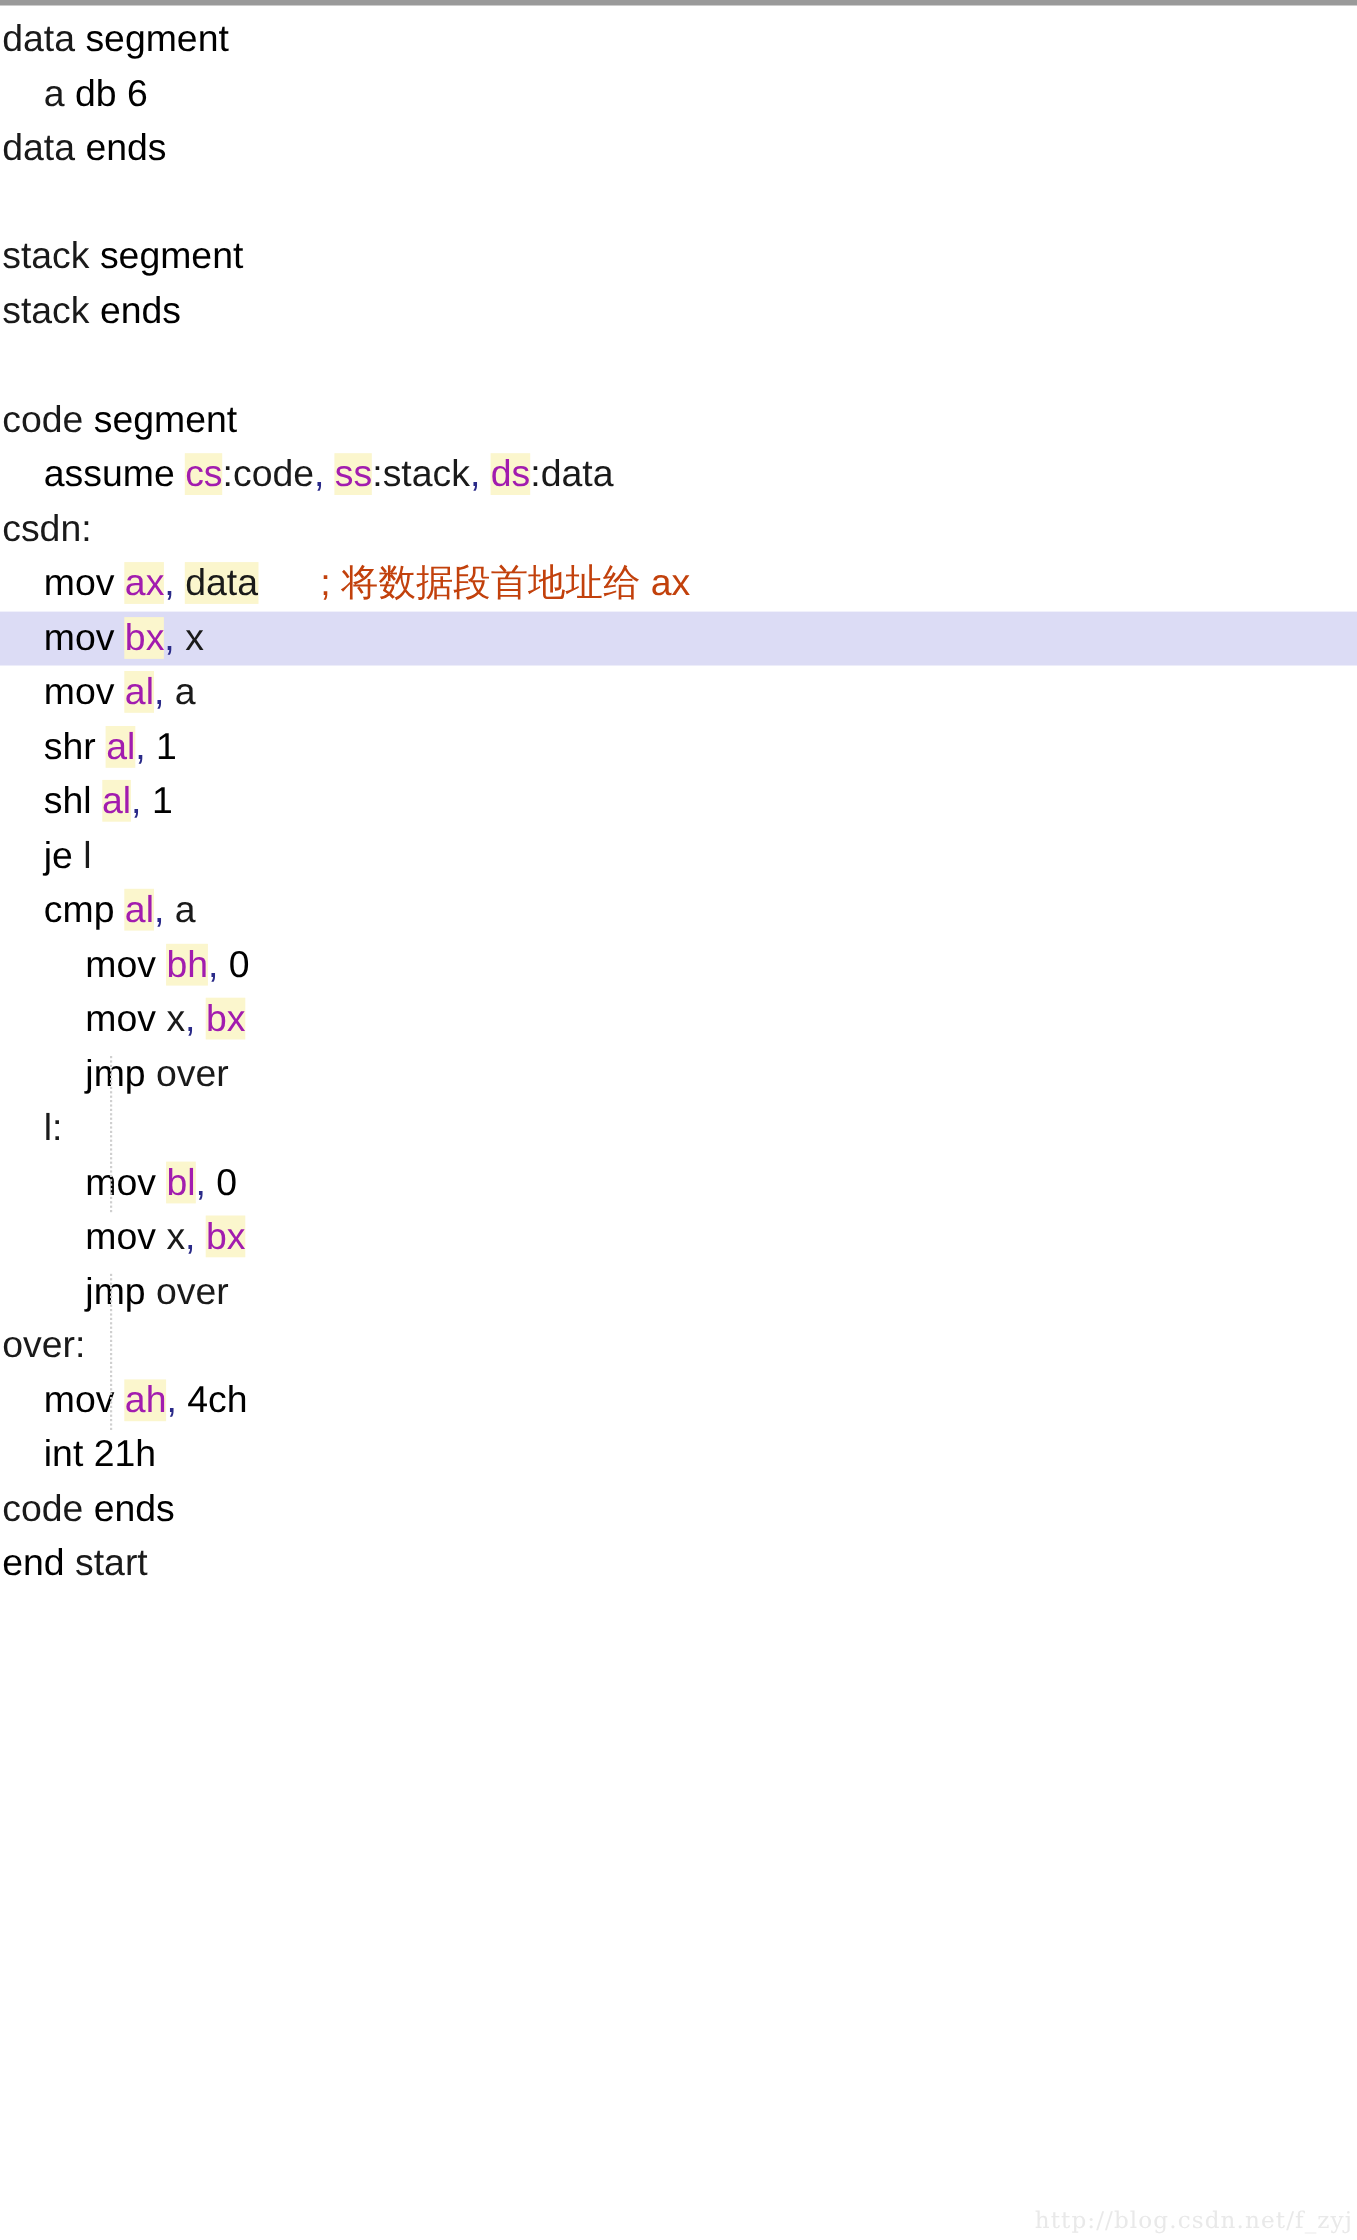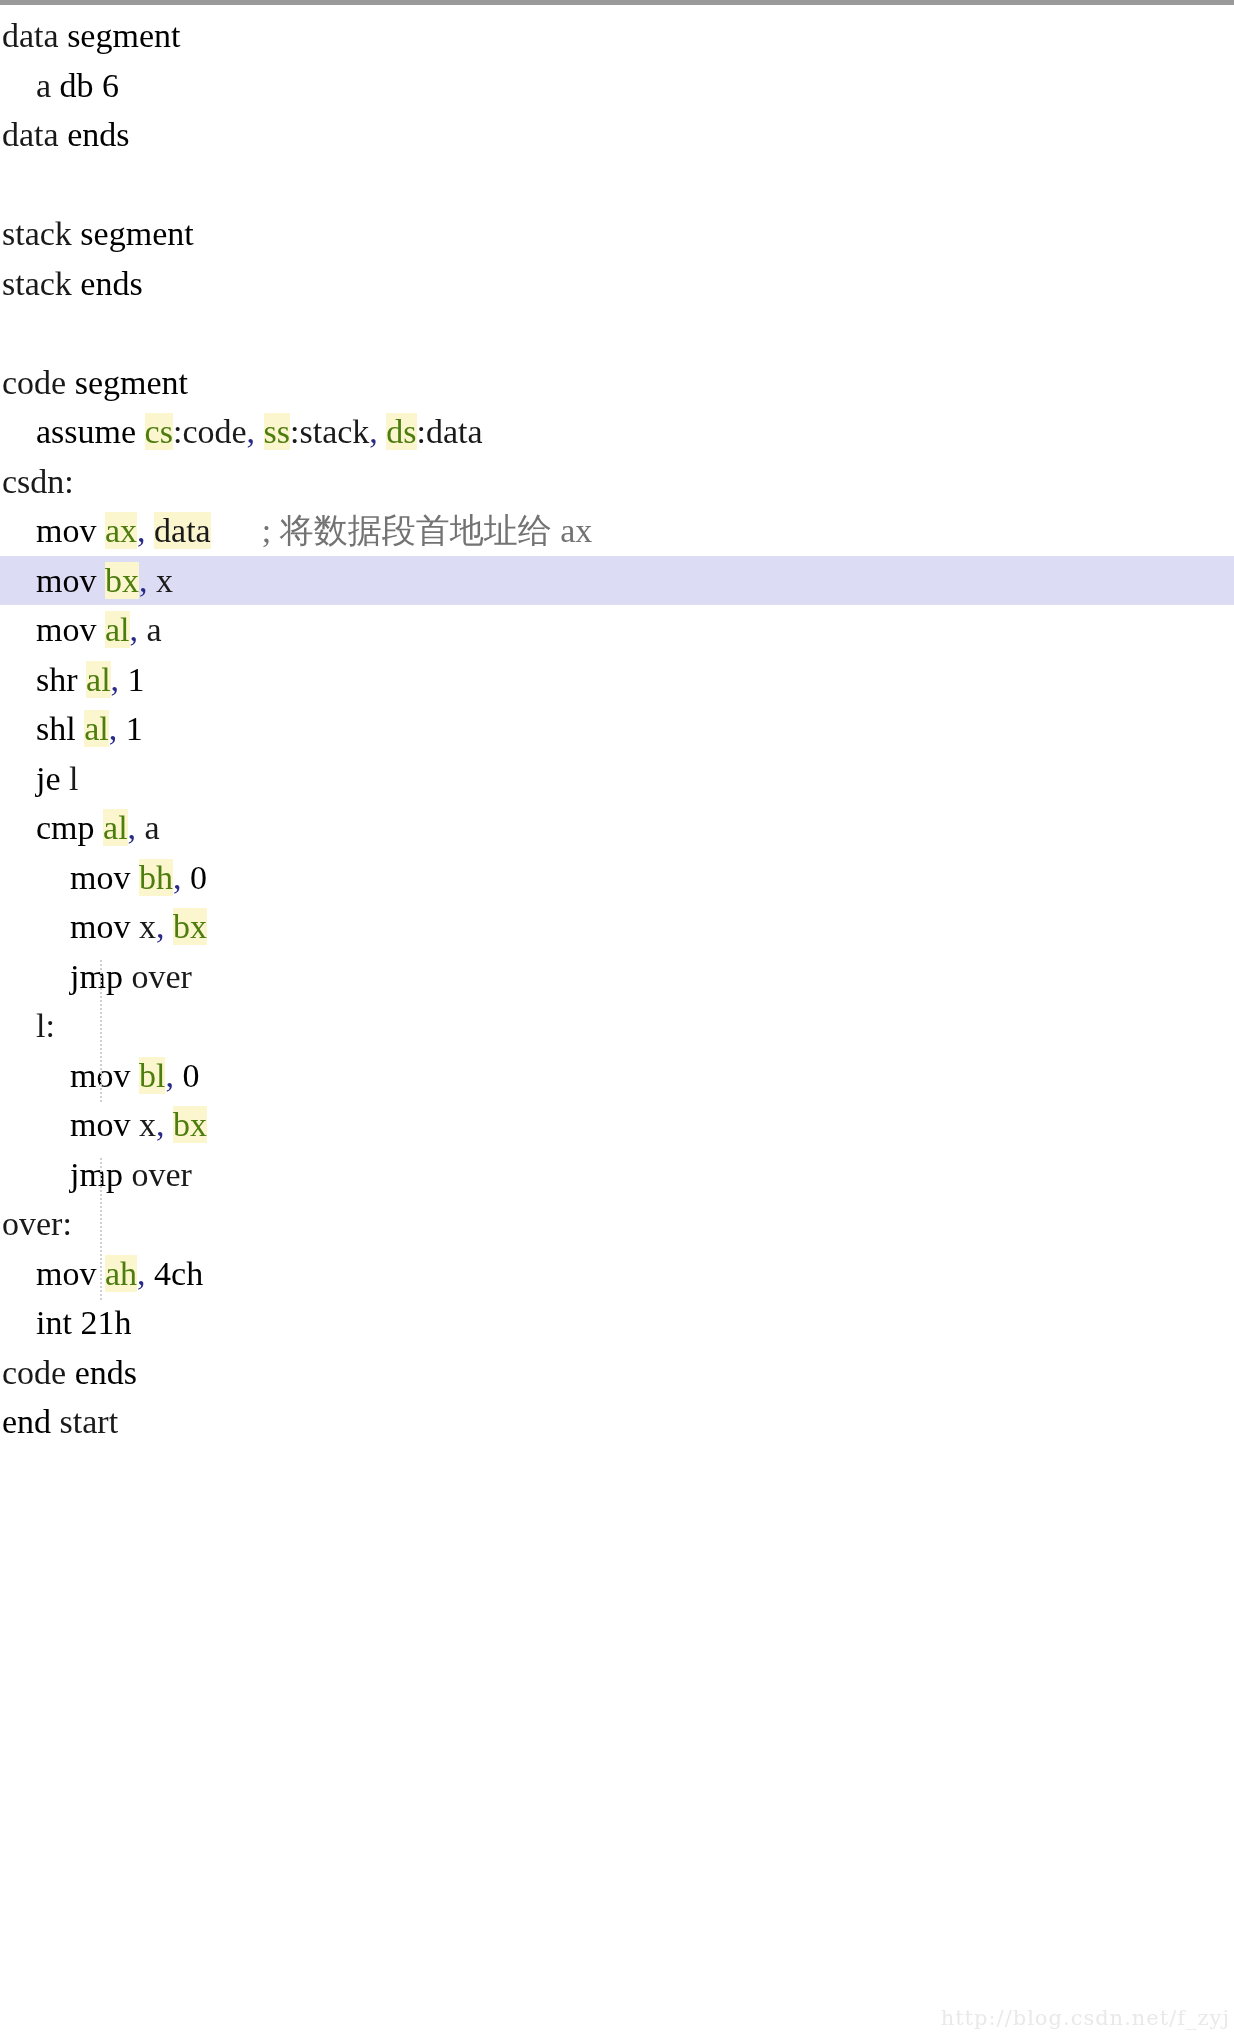--- a/index.html
+++ b/index.html
@@ -30,31 +30,31 @@
   }
 
   .line {
     position: relative;
     height: 49.5px;
     line-height: 49.5px;
     white-space: pre;
     font-size: 34px;
     letter-spacing: 0px;
     padding-left: 2px;
-    font-family: Liberation Serif, serif;
+    font-family: Liberation Sans, sans-serif;
   }
   .line.current {
     background: #dcdcf5;
   }
 
   
   .tok-plain   { color: #1a1a1a; }  
-  .tok-reg     { color: #4d7c0f; background: #fbf6cd; }
+  .tok-reg     { color: #a21caf; background: #fbf6cd; }
   .tok-punct   { color: #2a2a88; }
-  .tok-comment { color: #737373; margin-top: 16px; }
+  .tok-comment { color: #c2410c; margin-top: 16px; }
   .tok-ident-hl{ color: #1a1a1a; background: #fbf6cd; }
 
   
   .guide {
     position: absolute;
     width: 1px;
     border-left: 2px dotted #cfcfcf;
     left: 100px;
   }
 

